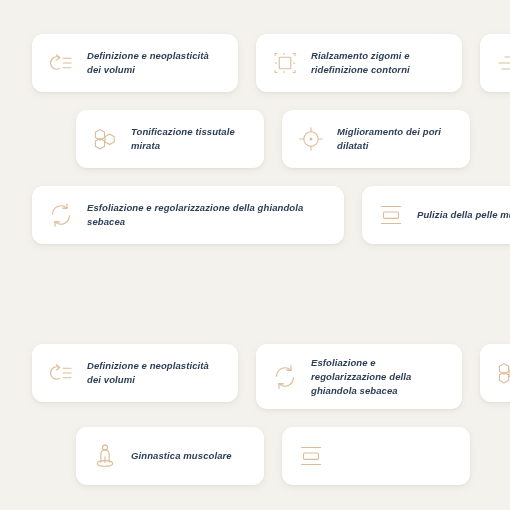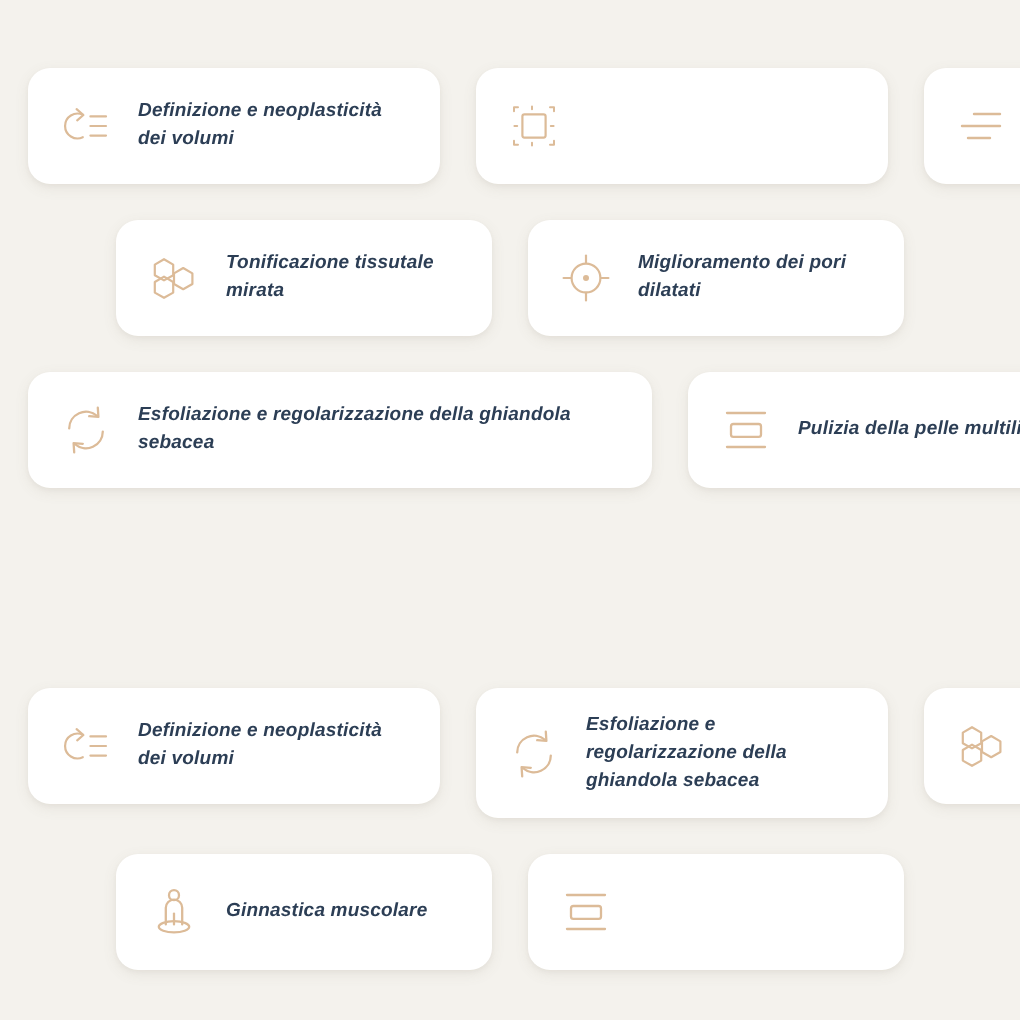--- a/index.html
+++ b/index.html
@@ -2,21 +2,21 @@
 <html><head>
 <meta charset="utf-8">
 <style>
   html,body{margin:0;padding:0;}
   body{
     width:510px;height:510px;overflow:hidden;
     background:#f4f2ed;
     font-family:"Liberation Sans",sans-serif;
     position:relative;
   }
-  .stage{position:absolute;inset:0;overflow:hidden;}
+  .stage{position:absolute;inset:0;overflow:hidden;margin-left:18px;}
 
   .group{position:absolute;left:0;width:510px;}
   #group-0{top:34px;}
   #group-1{top:344px;}
 
   .row{display:flex;gap:18px;align-items:flex-start;margin-bottom:18px;}
   .row.center{justify-content:center;}
   .row.left{justify-content:flex-start;padding-left:14px;}
 
   .card{
@@ -82,20 +82,21 @@
           <div class="label">Definizione e neoplasticità dei volumi</div>
         </div>
         <div class="card w-rial">
           <div class="icon">
             <svg viewBox="0 0 28 28" fill="none" stroke="currentColor" stroke-width="1.1" stroke-linecap="round">
               <rect x="8.2" y="8.2" width="11.6" height="11.6" rx="1"></rect>
               <path d="M4 4.6v2M4 4.6h2M24 4.6v2M24 4.6h-2M4 23.4v-2M4 23.4h2M24 23.4v-2M24 23.4h-2" stroke-width="1"></path>
               <path d="M13 4.2v1.4M13 22.4v1.4M4.2 14h1.4M22.4 14h1.4" stroke-width="1"></path>
             </svg>
           </div>
+          <div class="label">Rialzamento zigomi e ridefinizione contorni</div>
         </div>
         <div class="card w-dim">
           <div class="icon">
             <svg viewBox="0 0 28 28" fill="none" stroke="currentColor" stroke-width="1.2" stroke-linecap="round">
               <line x1="10" y1="8" x2="23" y2="8"></line>
               <line x1="4" y1="14" x2="23" y2="14"></line>
               <line x1="7" y1="20" x2="18" y2="20"></line>
             </svg>
           </div>
         </div>

